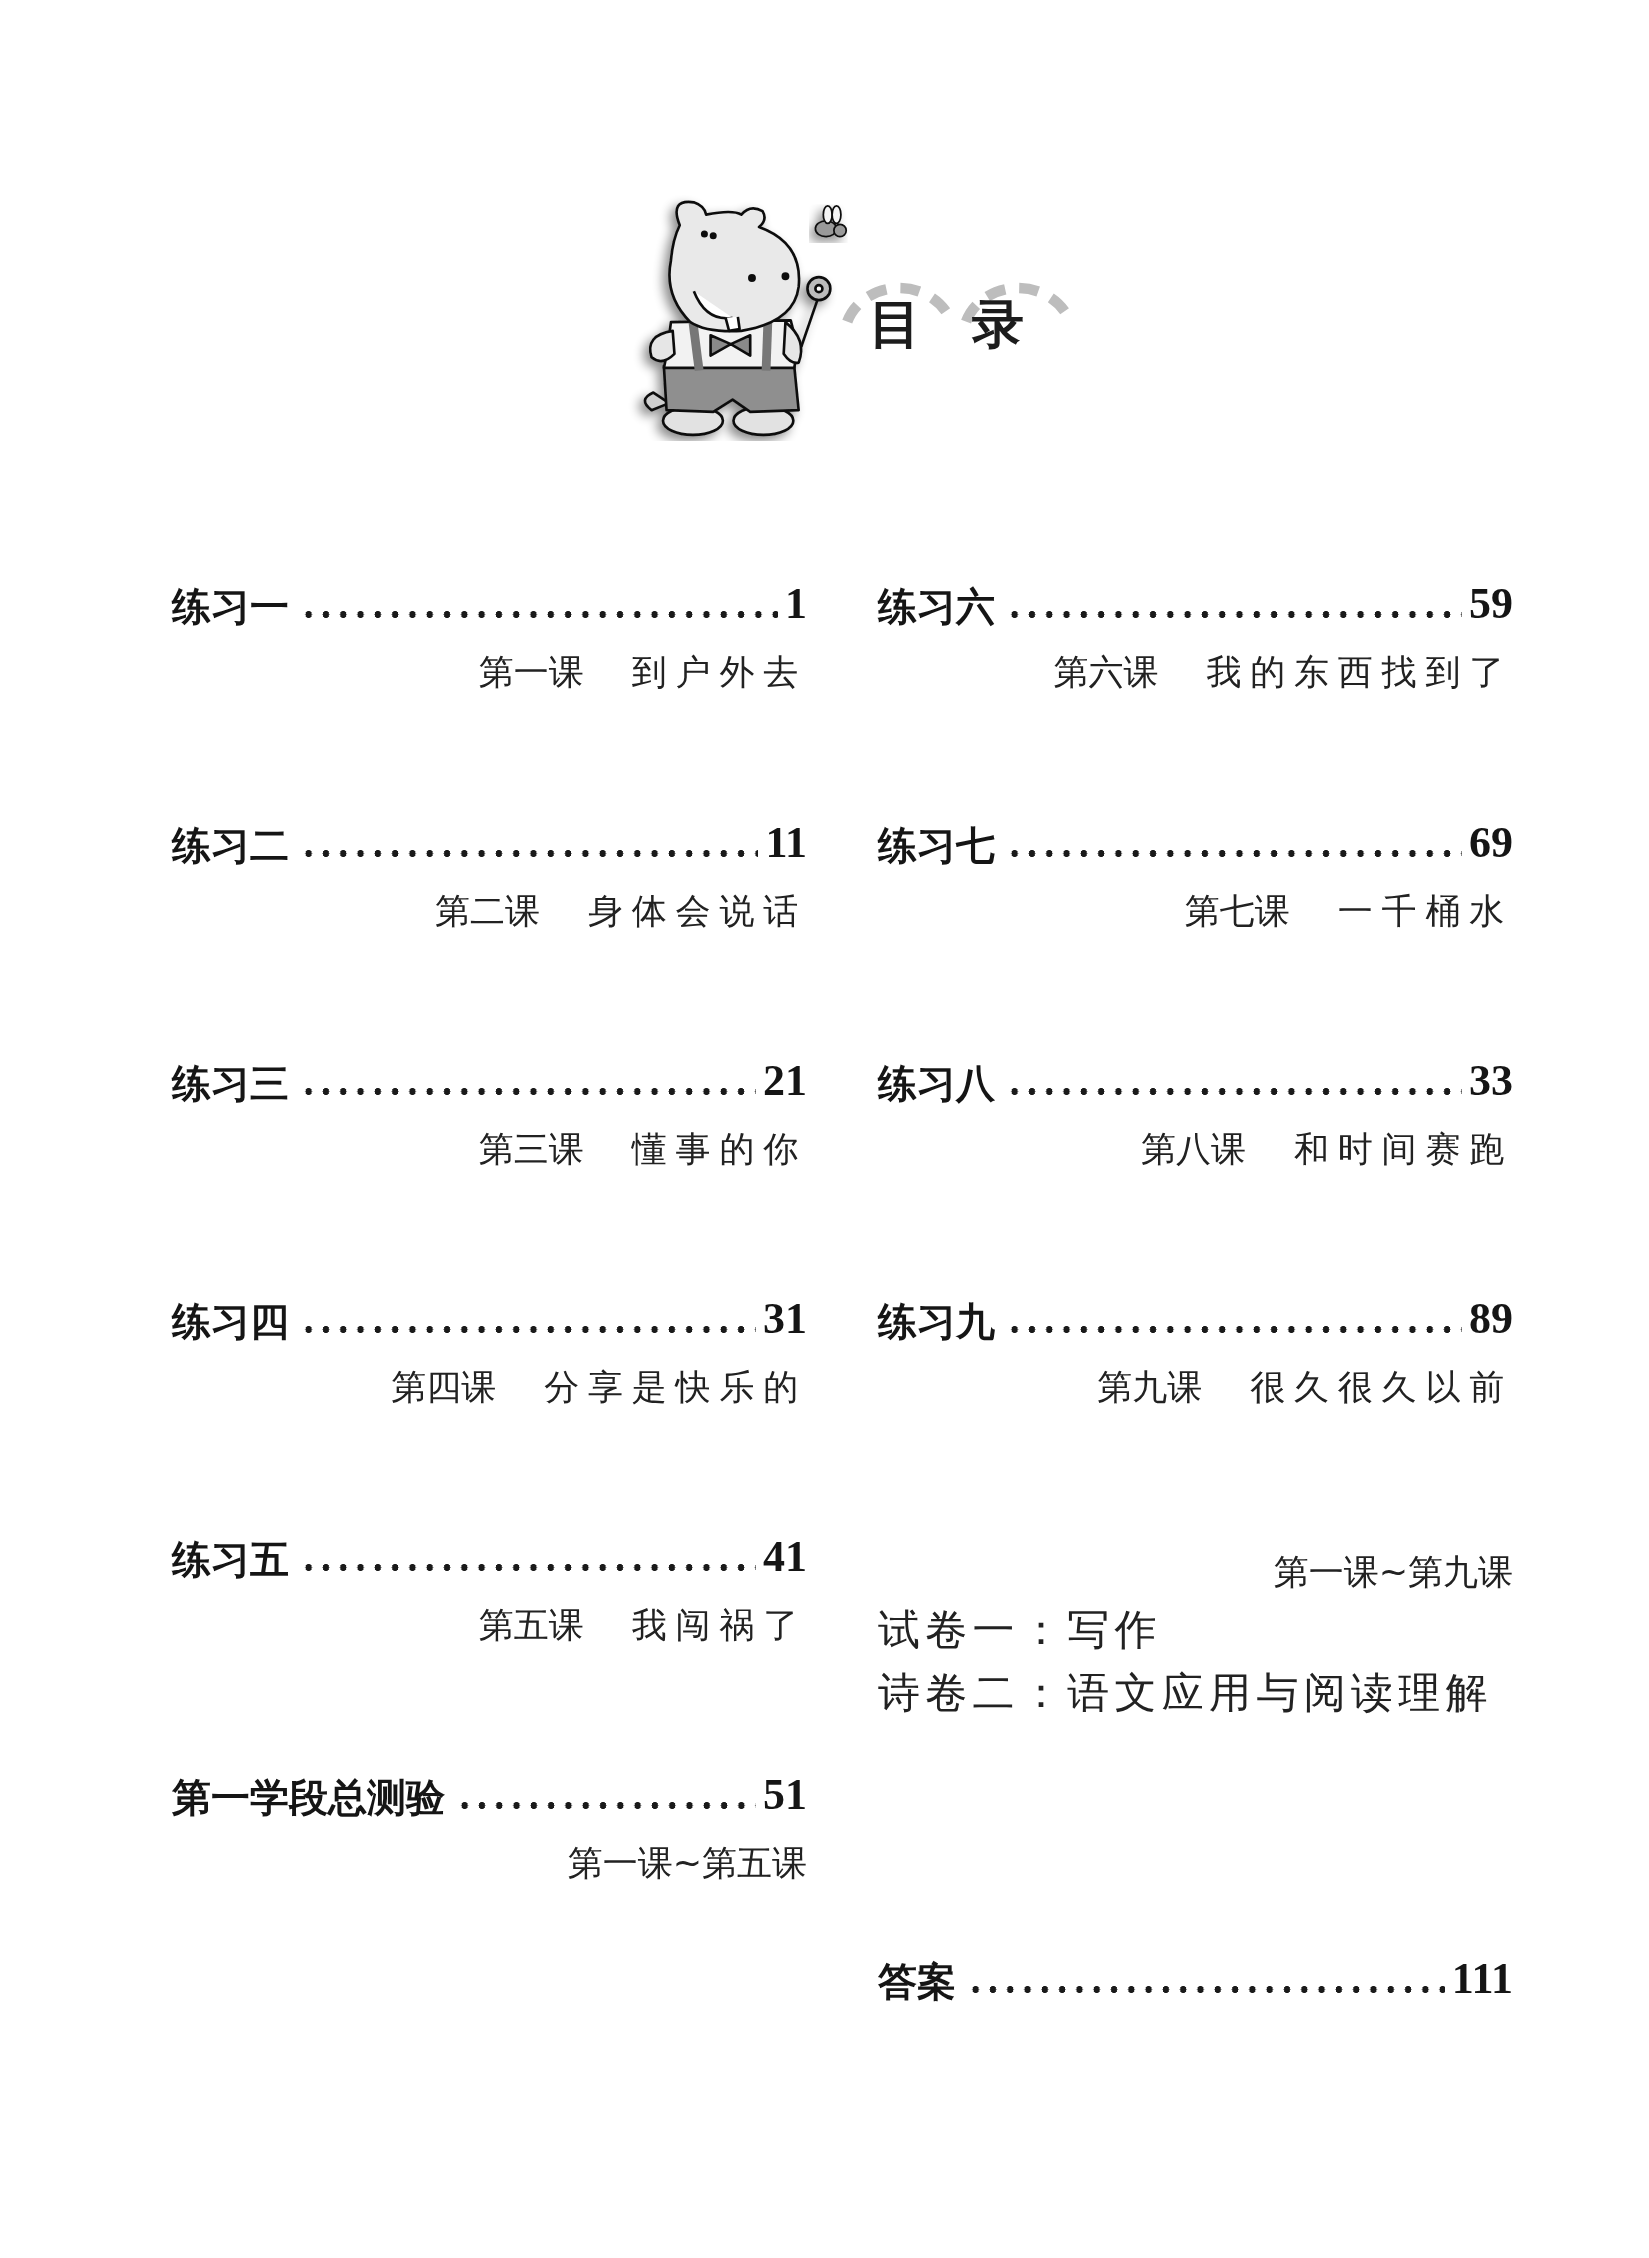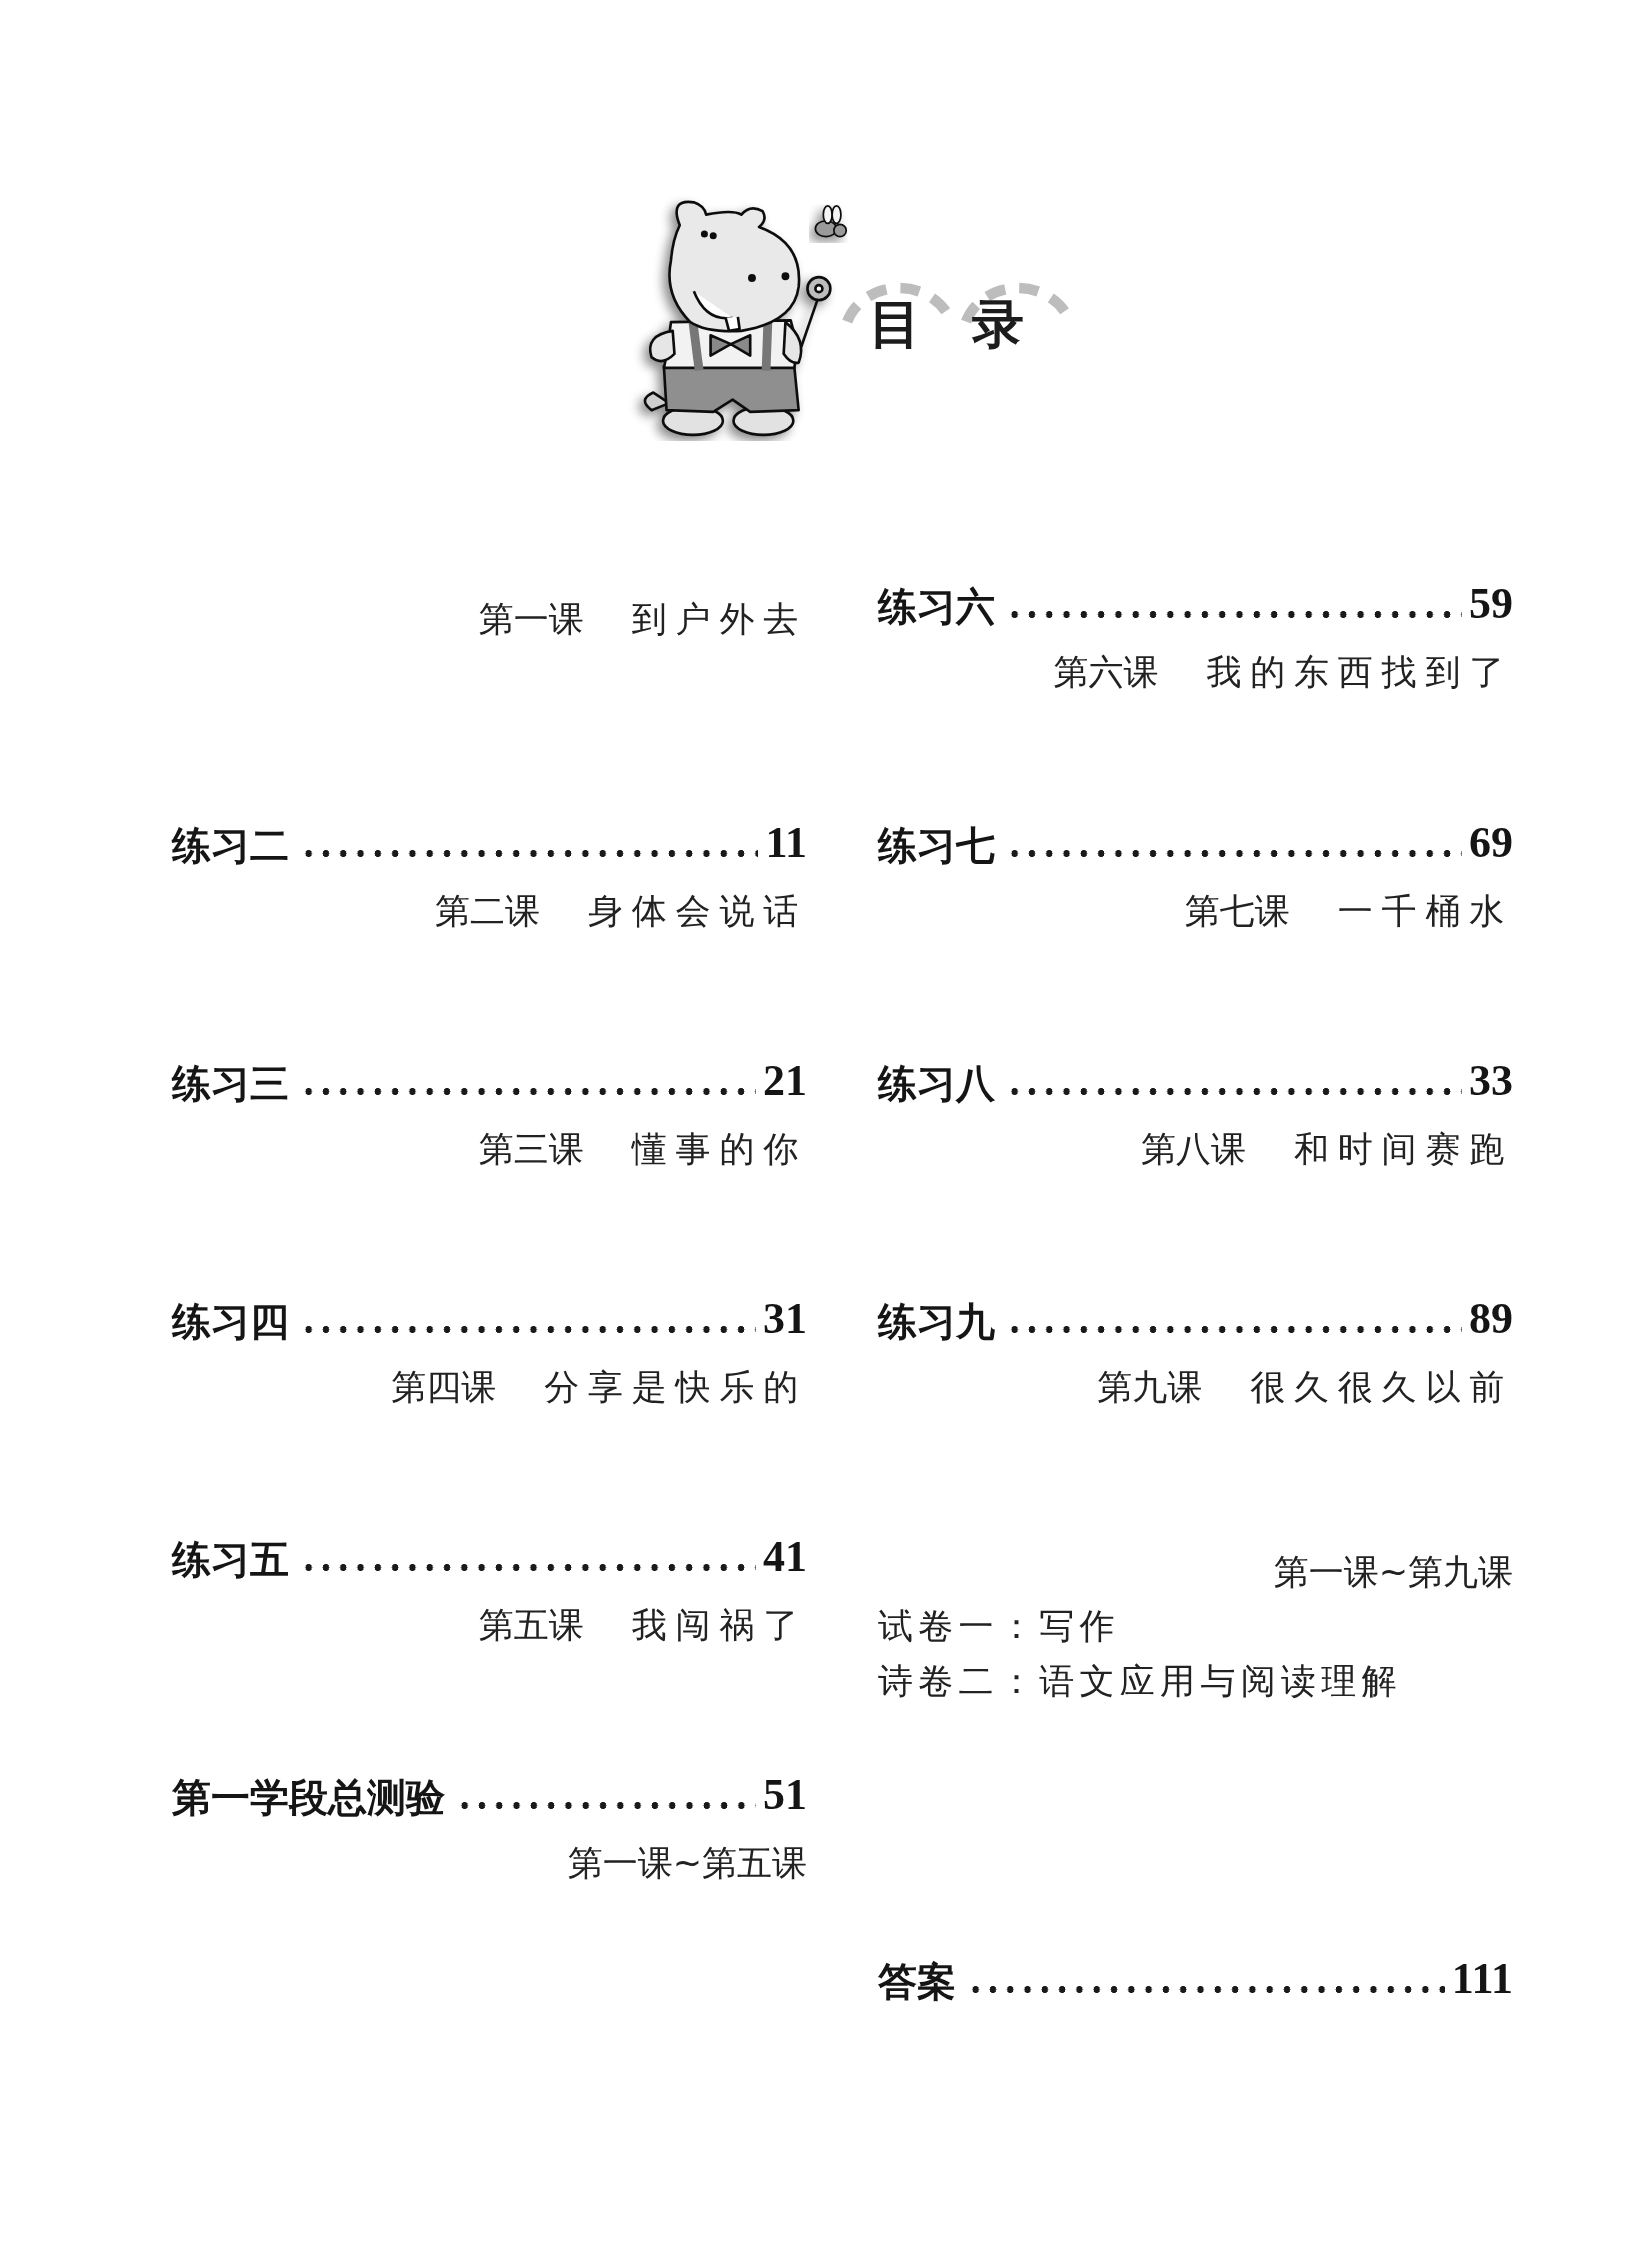--- a/index.html
+++ b/index.html
@@ -21,21 +21,21 @@
       white-space: nowrap; line-height: 1; color: #151515; }
     .leader { flex: 1; height: 8.8px; margin: 0 7px 7px 10.6px;
       background-image: radial-gradient(circle, #1a1a1a 3.2px, transparent 3.5px);
       background-size: 17.3px 8.8px; background-repeat: repeat-x; background-position: left center; }
     .page-num { font-family: "Liberation Serif", serif; font-weight: bold; font-size: 44px;
       line-height: 1; color: #151515; }
     .sub { font-family: "DejaVu Sans", sans-serif; font-size: 35px; color: #222;
       margin-top: 25px; white-space: nowrap; line-height: 1.2; text-align: right; }
     .sub .lesson { display: inline-block; margin-right: 48px; }
     .sub .topic { font-family: "DejaVu Serif", serif; letter-spacing: 8.8px; }
-    .sub2 { font-family: "DejaVu Serif", serif; font-size: 35px; color: #222; margin-top: 12.4px;
+    .sub2 { font-family: "DejaVu Serif", serif; font-size: 42px; color: #222; margin-top: 12.4px;
       white-space: nowrap; line-height: 1.2; letter-spacing: 5.3px; }
   </style>
 </head>
 <body>
 
 <svg class="mascot" viewBox="0 0 270 285">
   <defs>
     <filter id="sh" x="-20%" y="-20%" width="140%" height="140%">
       <feGaussianBlur in="SourceAlpha" stdDeviation="6"></feGaussianBlur>
       <feOffset dx="-6" dy="6"></feOffset>
@@ -92,20 +92,25 @@
 <svg class="arcs" viewBox="0 0 275 75">
   <path d="M10 70 A 62 55 0 0 1 128 70" fill="none" stroke="#bdbdbd" stroke-width="12" stroke-dasharray="22 16"></path>
   <path d="M145 70 A 62 55 0 0 1 263 70" fill="none" stroke="#bdbdbd" stroke-width="12" stroke-dasharray="22 16"></path>
 </svg>
 
 <div class="title">目录</div>
 
 <div class="col left">
 
   <div class="entry" style="top:573px">
+    <div class="head-row">
+      <span class="head-label">练习一</span>
+      <span class="leader"></span>
+      <span class="page-num">1</span>
+    </div>
     <div class="sub">
       <span class="lesson">第一课</span><span class="topic">到户外去</span>
     </div>
   </div>
 
   <div class="entry" style="top:812px">
     <div class="head-row">
       <span class="head-label">练习二</span>
       <span class="leader"></span>
       <span class="page-num">11</span>

